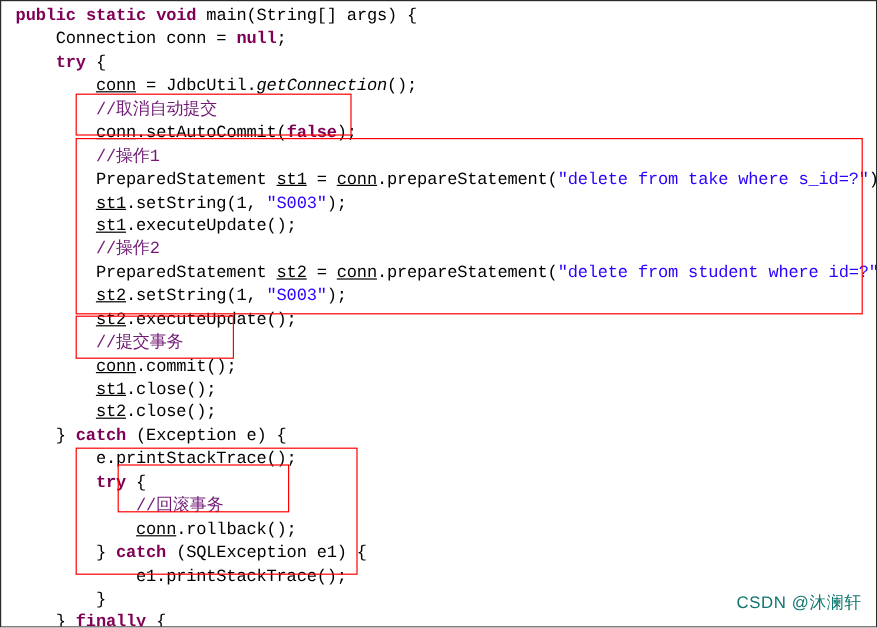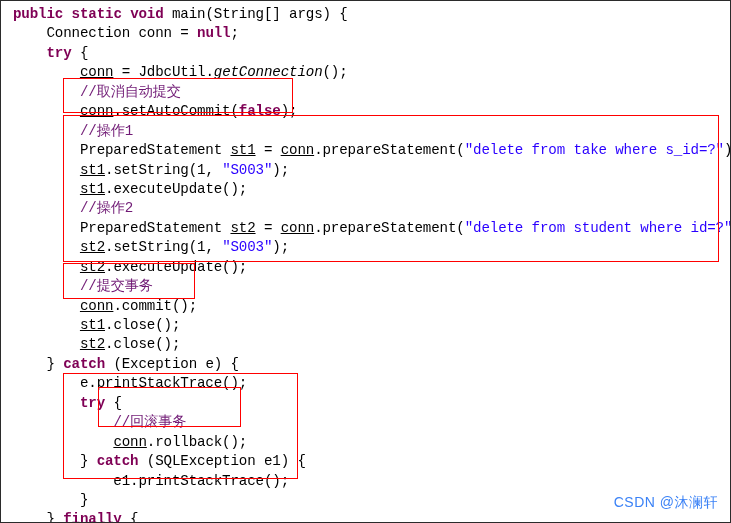--- a/index.html
+++ b/index.html
@@ -50,21 +50,21 @@
     pointer-events: none;
     background: transparent;
   }
 
   #watermark {
     position: absolute;
     right: 12px;
     bottom: 10px;
     font-family: "Liberation Sans", sans-serif;
     font-size: 14px;
-    color: #3b82f6;
+    color: #0f766e;
     letter-spacing: 0.5px;
     white-space: nowrap;
   }
 </style>
 <style>.kw{color:#7f0055;}.str{color:#2a00ff;}.cmt{color:#701a75;}#code{color:#000000;}#screenshot{background:#ffffff;border-color:#2b2b2b;}</style></head>
 <body>
 
 <div id="screenshot">
 
   <pre id="code"><span class="ln"><span class="kw">public</span> <span class="kw">static</span> <span class="kw">void</span> main(String[] args) {</span><span class="ln">    Connection conn = <span class="kw">null</span>;</span><span class="ln">    <span class="kw">try</span> {</span><span class="ln">        <span class="und">conn</span> = JdbcUtil.<span class="ital">getConnection</span>();</span><span class="ln">        <span class="cmt">//取消自动提交</span></span><span class="ln">        <span class="und">conn</span>.setAutoCommit(<span class="kw">false</span>);</span><span class="ln">        <span class="cmt">//操作1</span></span><span class="ln">        PreparedStatement <span class="und">st1</span> = <span class="und">conn</span>.prepareStatement(<span class="str">"delete from take where s_id=?"</span>);</span><span class="ln">        <span class="und">st1</span>.setString(1, <span class="str">"S003"</span>);</span><span class="ln">        <span class="und">st1</span>.executeUpdate();</span><span class="ln">        <span class="cmt">//操作2</span></span><span class="ln">        PreparedStatement <span class="und">st2</span> = <span class="und">conn</span>.prepareStatement(<span class="str">"delete from student where id=?"</span>);</span><span class="ln">        <span class="und">st2</span>.setString(1, <span class="str">"S003"</span>);</span><span class="ln">        <span class="und">st2</span>.executeUpdate();</span><span class="ln">        <span class="cmt">//提交事务</span></span><span class="ln">        <span class="und">conn</span>.commit();</span><span class="ln">        <span class="und">st1</span>.close();</span><span class="ln">        <span class="und">st2</span>.close();</span><span class="ln">    } <span class="kw">catch</span> (Exception e) {</span><span class="ln">        e.printStackTrace();</span><span class="ln">        <span class="kw">try</span> {</span><span class="ln">            <span class="cmt">//回滚事务</span></span><span class="ln">            <span class="und">conn</span>.rollback();</span><span class="ln">        } <span class="kw">catch</span> (SQLException e1) {</span><span class="ln">            e1.printStackTrace();</span><span class="ln">        }</span><span class="ln">    } <span class="kw">finally</span> {</span></pre>

